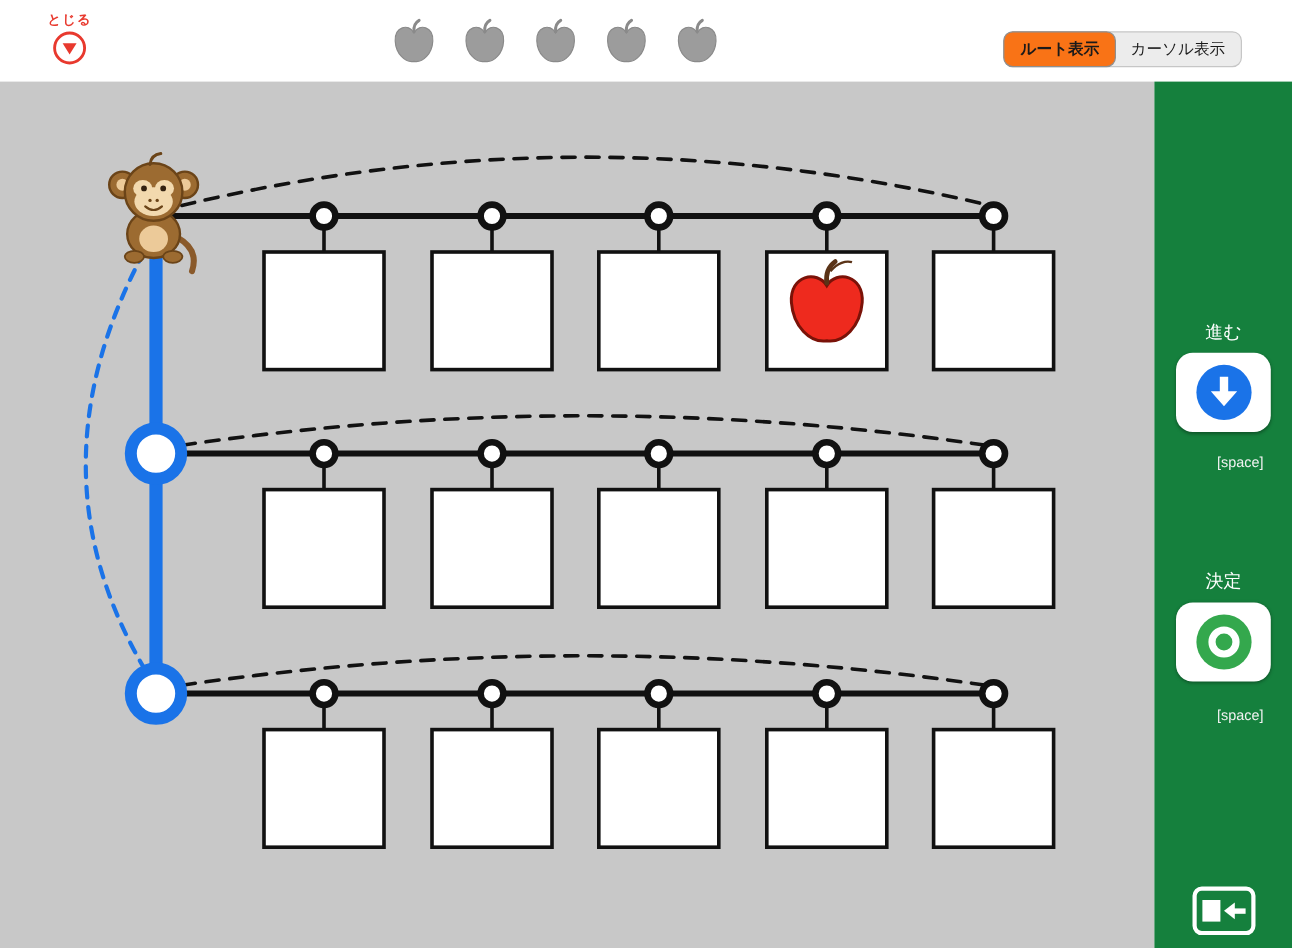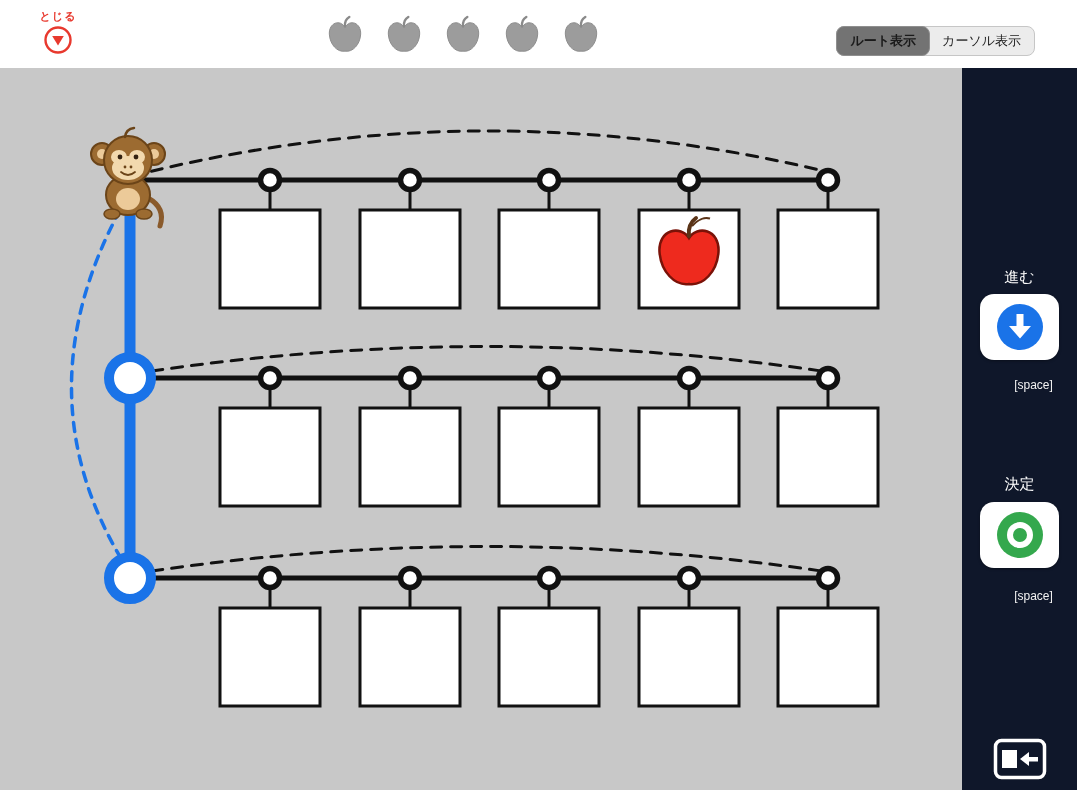--- a/index.html
+++ b/index.html
@@ -15,27 +15,27 @@
   .topbar { position:absolute; top:0; left:0; width:1077px; height:68px; background:#ffffff; }
   .close-area { position:absolute; left:36px; top:9px; text-align:center; cursor:pointer; width:44px; }
   .close-label { display:block; color:#e8392e; font-size:11px; font-weight:bold; margin-bottom:1px; letter-spacing:1px; }
   .apples-row { position:absolute; left:326px; top:15px; display:flex; gap:21px; }
   .apples-row .apple-slot { width:38px; height:40px; }
 
   .toggle { position:absolute; right:42px; top:26px; display:flex; align-items:stretch;
             background:#ececec; border:1px solid #c6c6c6; border-radius:8px; }
   .seg { font-size:13px; line-height:16px; padding:6px 13px; background:transparent; border:none;
          border-radius:8px; color:#1a1a1a; cursor:pointer; font-family:inherit; white-space:nowrap; }
-  .seg.selected { background:#737373; border:1px solid #8f8f8f; margin:-1px; font-weight:bold; }
+  .seg.selected { background:#f97316; border:1px solid #8f8f8f; margin:-1px; font-weight:bold; }
 
   
   .main { position:absolute; top:68px; left:0; width:962px; height:722px; background:#c8c8c8; }
 
   
-  .sidebar { position:absolute; top:68px; right:0; width:115px; height:722px; background:#0f172a; }
+  .sidebar { position:absolute; top:68px; right:0; width:115px; height:722px; background:#15803d; }
   .side-label { position:absolute; width:100%; text-align:center; color:#ffffff; font-size:15px; }
   .side-key   { position:absolute; width:100%; text-align:center; color:#f2f2f2; font-size:12px;padding-left:28px; }
   .side-btn { position:absolute; left:18px; width:79px; height:66px; background:#ffffff; border:none;
               border-radius:14px; display:flex; align-items:center; justify-content:center;
               cursor:pointer; box-shadow:0 1px 3px rgba(0,0,0,0.35); }
   .lbl-advance { top:200px; }
   .btn-advance { top:226px; }
   .key-advance { top:310px; }
   .lbl-confirm { top:407px; }
   .btn-confirm { top:434px; }

